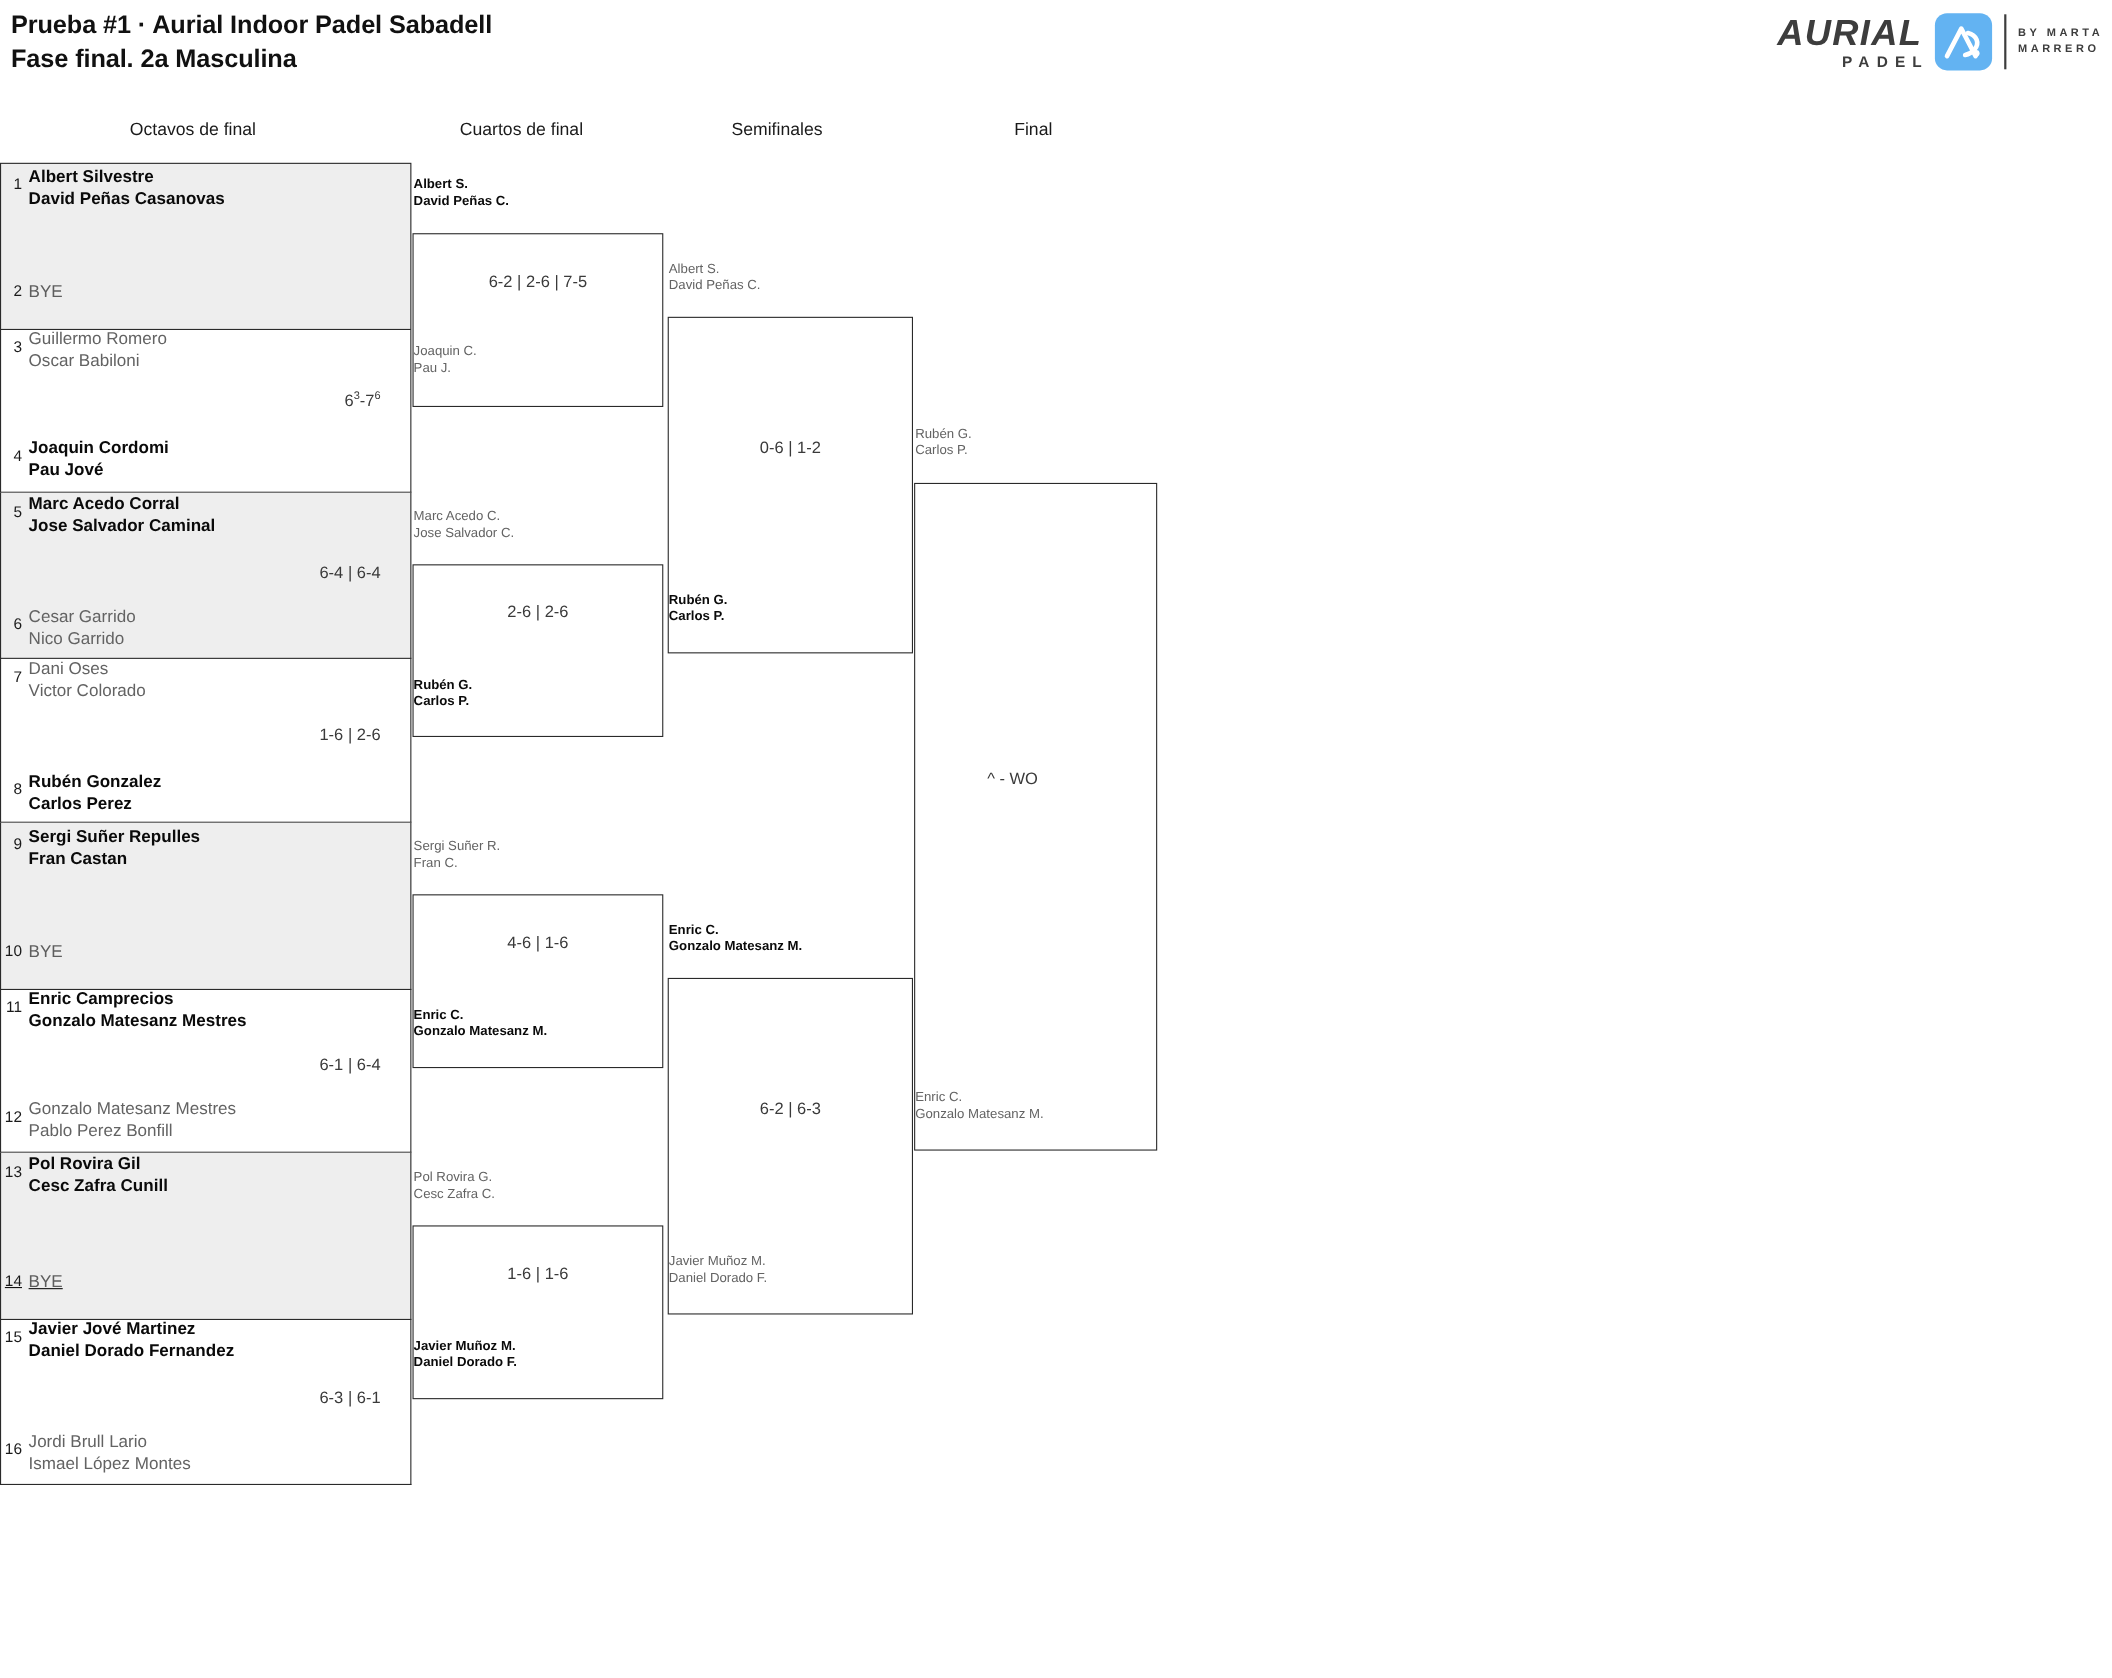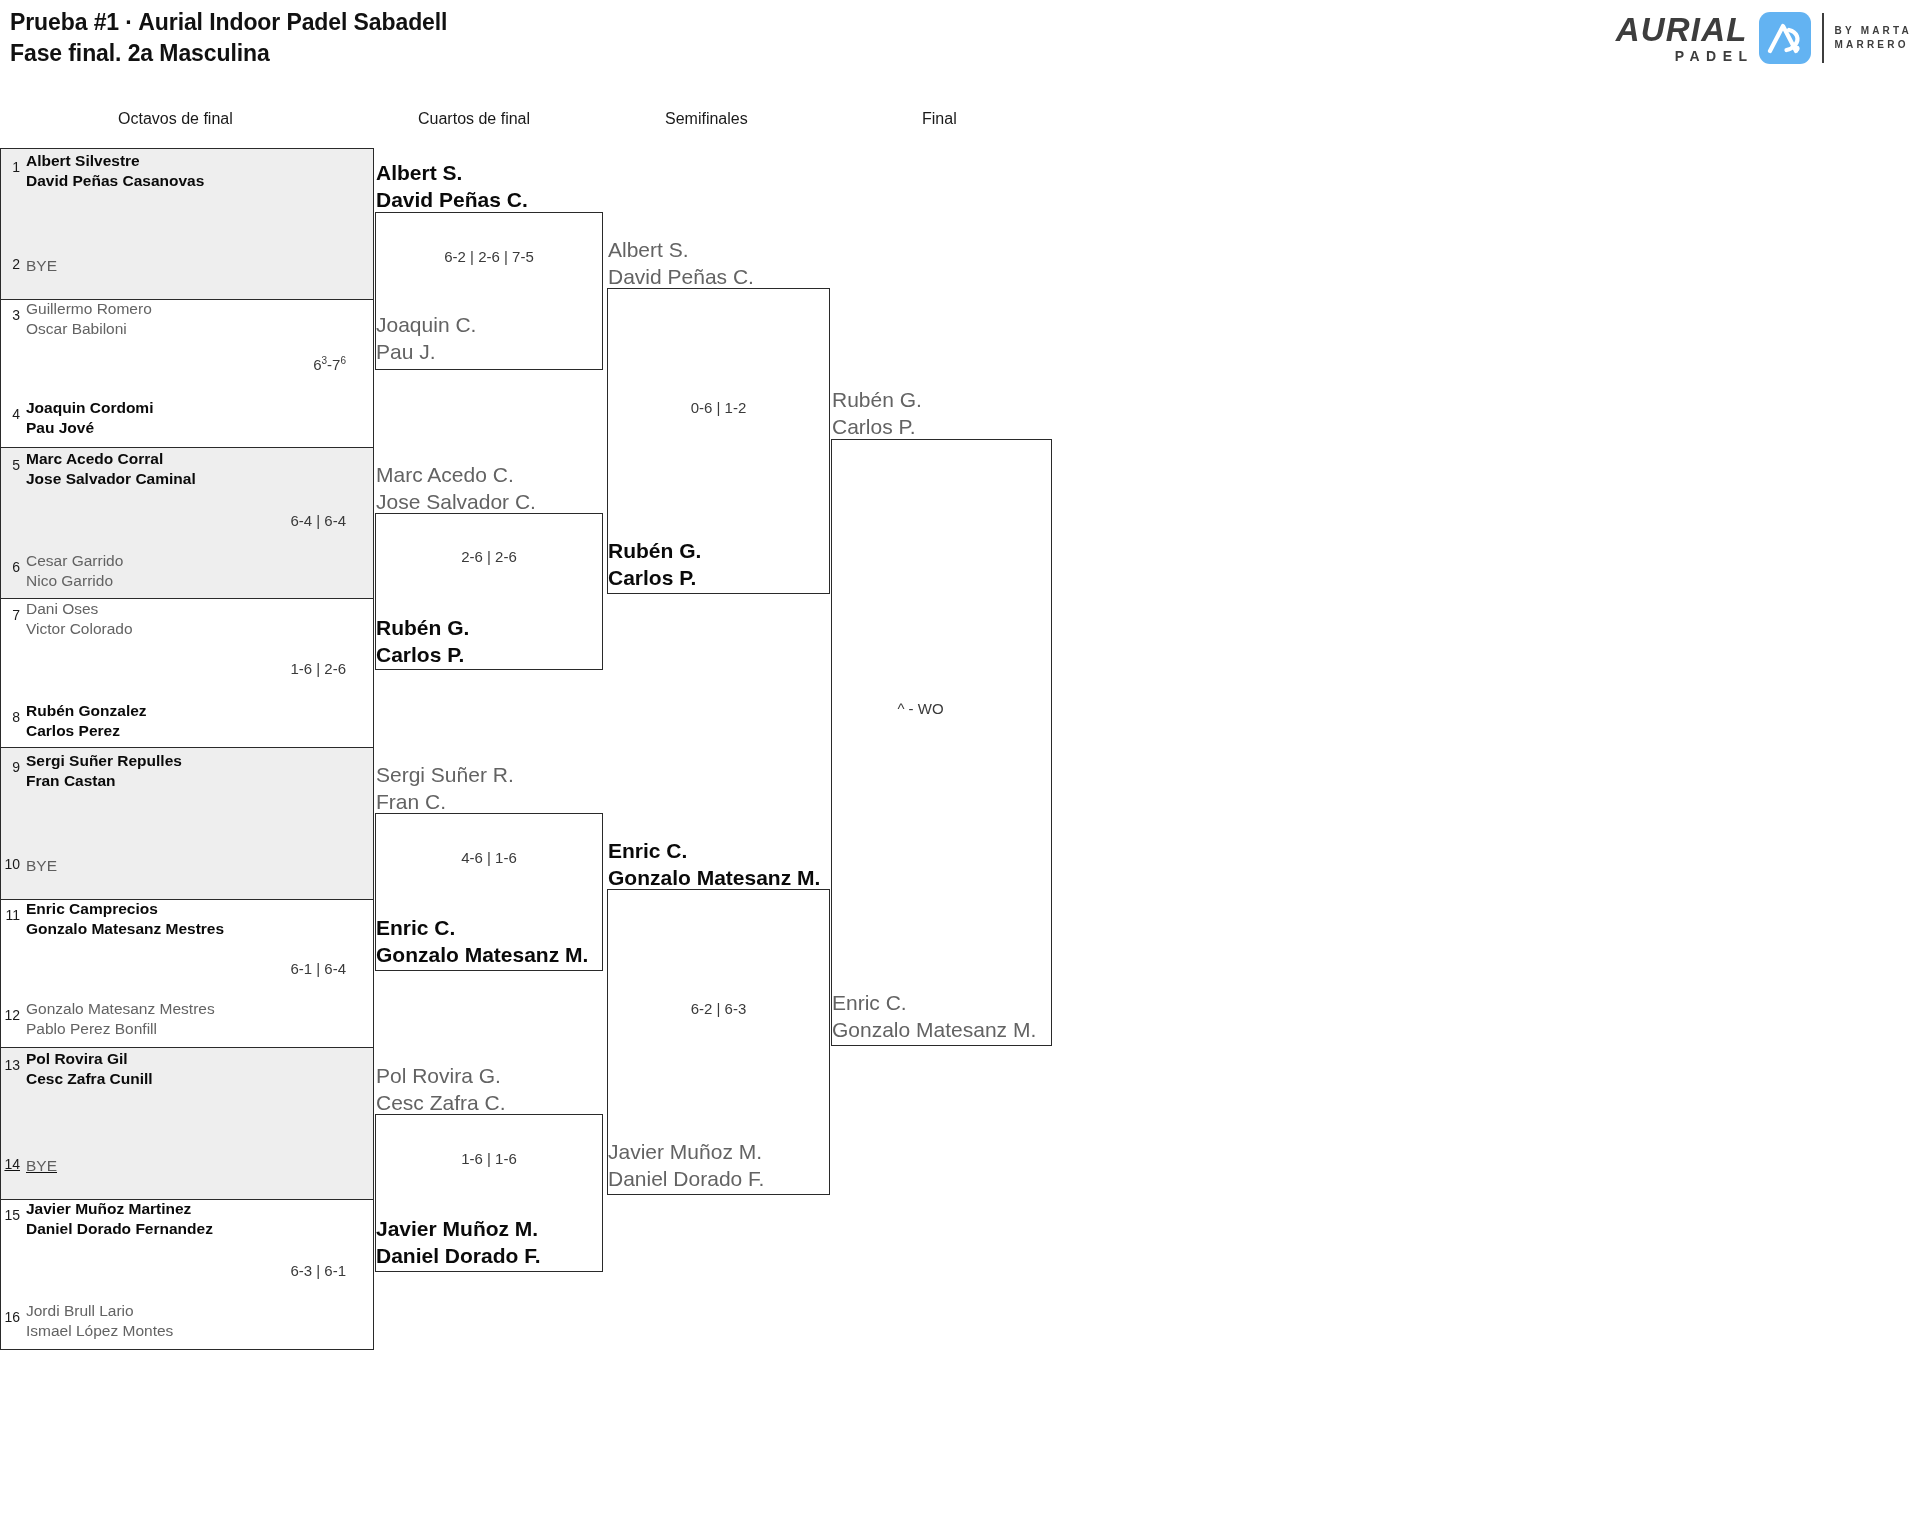--- a/index.html
+++ b/index.html
@@ -171,21 +171,21 @@
     position: absolute;
     text-align: center;
     font-size: 15px;
     color: #3a3a3a;
     white-space: nowrap;
   }
 
   
   .rx-team {
     position: absolute;
-    font-size: 21px;
+    font-size: 12px;
     line-height: 1.27;
     white-space: nowrap;
   }
   .rx-team .nm { display: block; }
   .rx-team.winner { color: #0a0a0a; font-weight: bold; }
   .rx-team.loser  { color: #636363; font-weight: normal; }
 </style>
 </head>
 <body>
 
@@ -328,21 +328,21 @@
   </div>
   <div class="r1-slot" style="top:1155px;text-decoration:underline;">
     <span class="seed-num" style="padding-top:1px;">14</span>
     <span class="bye-slot">BYE</span>
   </div>
 
   <div class="r1-block" style="top:1200px; height:150px;"></div>
   <div class="r1-slot winner" style="top:1198px;">
     <span class="seed-num">15</span>
     <span class="team-names">
-      <span class="nm">Javier Muñoz Martinez</span>
+      <span class="nm">Javier Jové Martinez</span>
       <span class="nm">Daniel Dorado Fernandez</span>
     </span>
   </div>
   <div class="r1-score" style="top:1262px;">6-3 | 6-1</div>
   <div class="r1-slot loser" style="top:1300px;">
     <span class="seed-num">16</span>
     <span class="team-names">
       <span class="nm">Jordi Brull Lario</span>
       <span class="nm">Ismael López Montes</span>
     </span>

